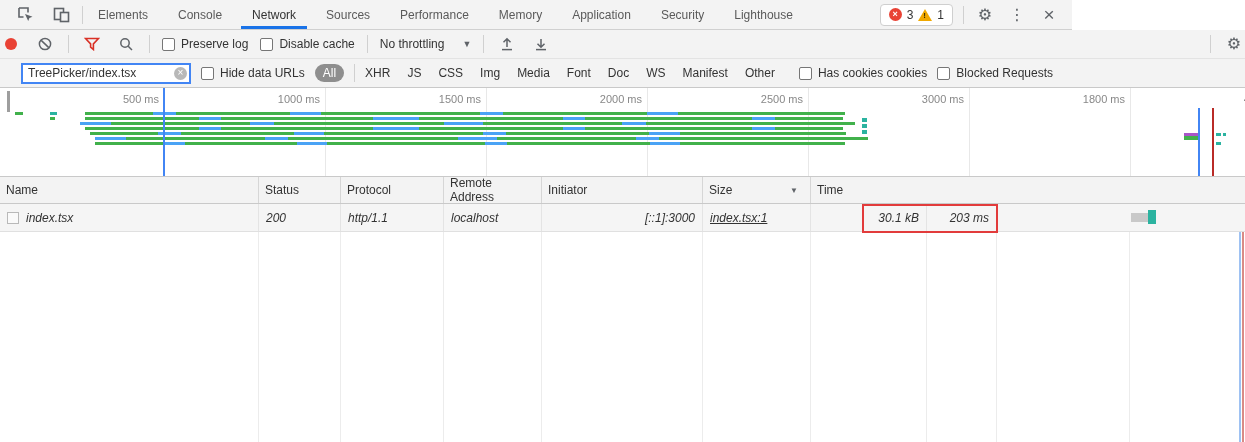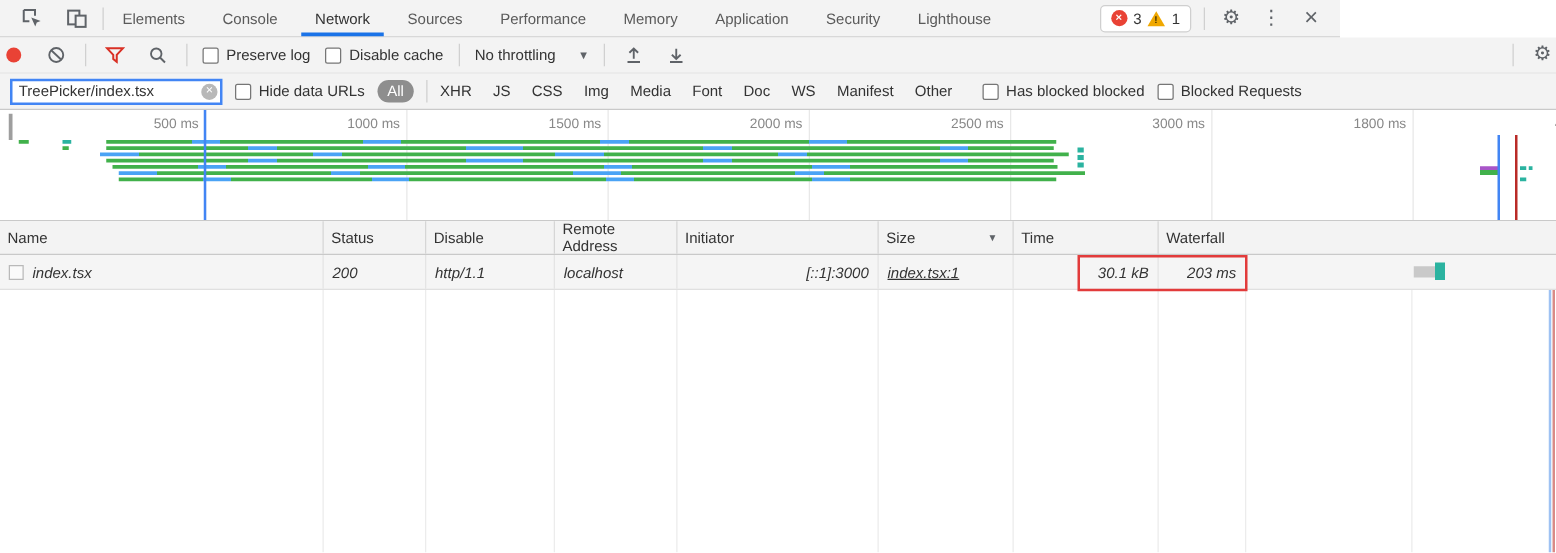--- a/index.html
+++ b/index.html
@@ -55,21 +55,21 @@
   .checkline { display:flex; align-items:center; gap:6px; cursor:pointer; }
   .cbox { width:13px; height:13px; border:1px solid #767676; border-radius:2px; background:#fff; flex:0 0 auto; }
   .dropdown { display:flex; align-items:center; gap:18px; cursor:pointer; color:#333; }
   .dd-arrow { font-size:9px; color:#5f6368; }
   .spacer { flex:1; }
 
   
   .filterbar {
     position:absolute; left:0; top:59px; width:1245px; height:29px;
     background:#f3f3f3; border-bottom:1px solid #c9c9c9;
-    display:flex; align-items:center; gap:10px; padding:0 8px;
+    display:flex; align-items:center; gap:10px; padding:0 21px;
   }
   .filter-input-wrap { position:relative; width:170px; }
   .filter-input {
     width:170px; height:21px; border:2px solid #4285f4; background:#fff;
     font:inherit; color:#333; padding:0 20px 0 5px; outline:none;
   }
   .input-clear {
     position:absolute; right:4px; top:4px; width:13px; height:13px; border-radius:50%;
     background:#b8b8b8; color:#fff; font-size:10px; line-height:12px; text-align:center; cursor:pointer;
   }
@@ -268,21 +268,21 @@
       <span class="type-item">Img</span>
       <span class="type-item">Media</span>
       <span class="type-item">Font</span>
       <span class="type-item">Doc</span>
       <span class="type-item">WS</span>
       <span class="type-item">Manifest</span>
       <span class="type-item">Other</span>
     </div>
     <label class="checkline" style="margin-left:14px;">
       <span class="cbox"></span>
-      <span>Has blocked blocked</span>
+      <span>Has cookies cookies</span>
     </label>
     <label class="checkline">
       <span class="cbox"></span>
       <span>Blocked Requests</span>
     </label>
   </div>
 
   <div class="overview">
     <div class="tick" style="left:164px"></div>
     <div class="tick" style="left:325px"></div>
@@ -327,37 +327,34 @@
   </div>
 
   <div class="thead grid-cols">
     <div class="hcell">
         <span>Name</span>
       </div>
     <div class="hcell">
         <span>Status</span>
       </div>
     <div class="hcell">
-        <span>Disable</span>
+        <span>Protocol</span>
       </div>
     <div class="hcell">
         <span>Remote Address</span>
       </div>
     <div class="hcell">
         <span>Initiator</span>
       </div>
     <div class="hcell">
       <span>Size</span>
       <span class="sort-arrow">▼</span>
     </div>
     <div class="hcell">
         <span>Time</span>
-      </div>
-    <div class="hcell">
-        <span>Waterfall</span>
       </div>
   </div>
 
   <div class="tbody">
     <div class="bgrid grid-cols">
       <div class="bcell"></div>
       <div class="bcell"></div>
       <div class="bcell"></div>
       <div class="bcell"></div>
       <div class="bcell"></div>

